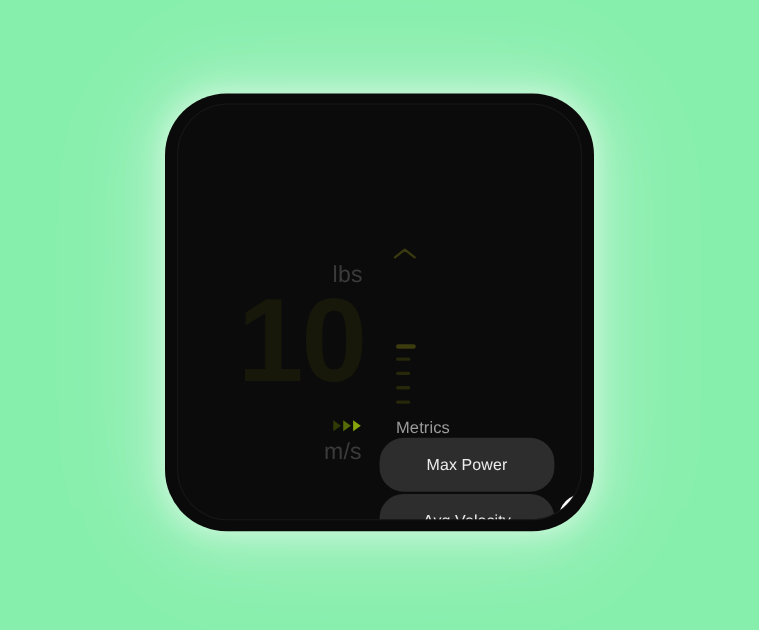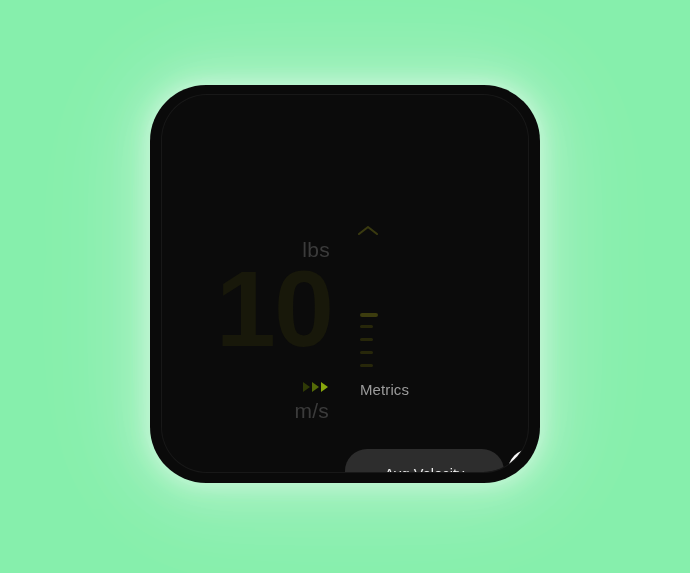--- a/index.html
+++ b/index.html
@@ -161,19 +161,20 @@
 
     <div class="vel-arrows">
       <span class="arw a1"></span>
       <span class="arw a2"></span>
       <span class="arw a3"></span>
     </div>
     <div class="unit-ms">m/s</div>
 
     <div class="metrics-label">Metrics</div>
 
+    <div class="pill dark pill-maxpower">Max Power</div>
 
     <div class="pill dark pill-avgvelocity">Avg Velocity</div>
 
     <div class="pill light pill-cablevelocity">Cable Velocity</div>
 
   </div>
 </div>
 
 </body></html>

